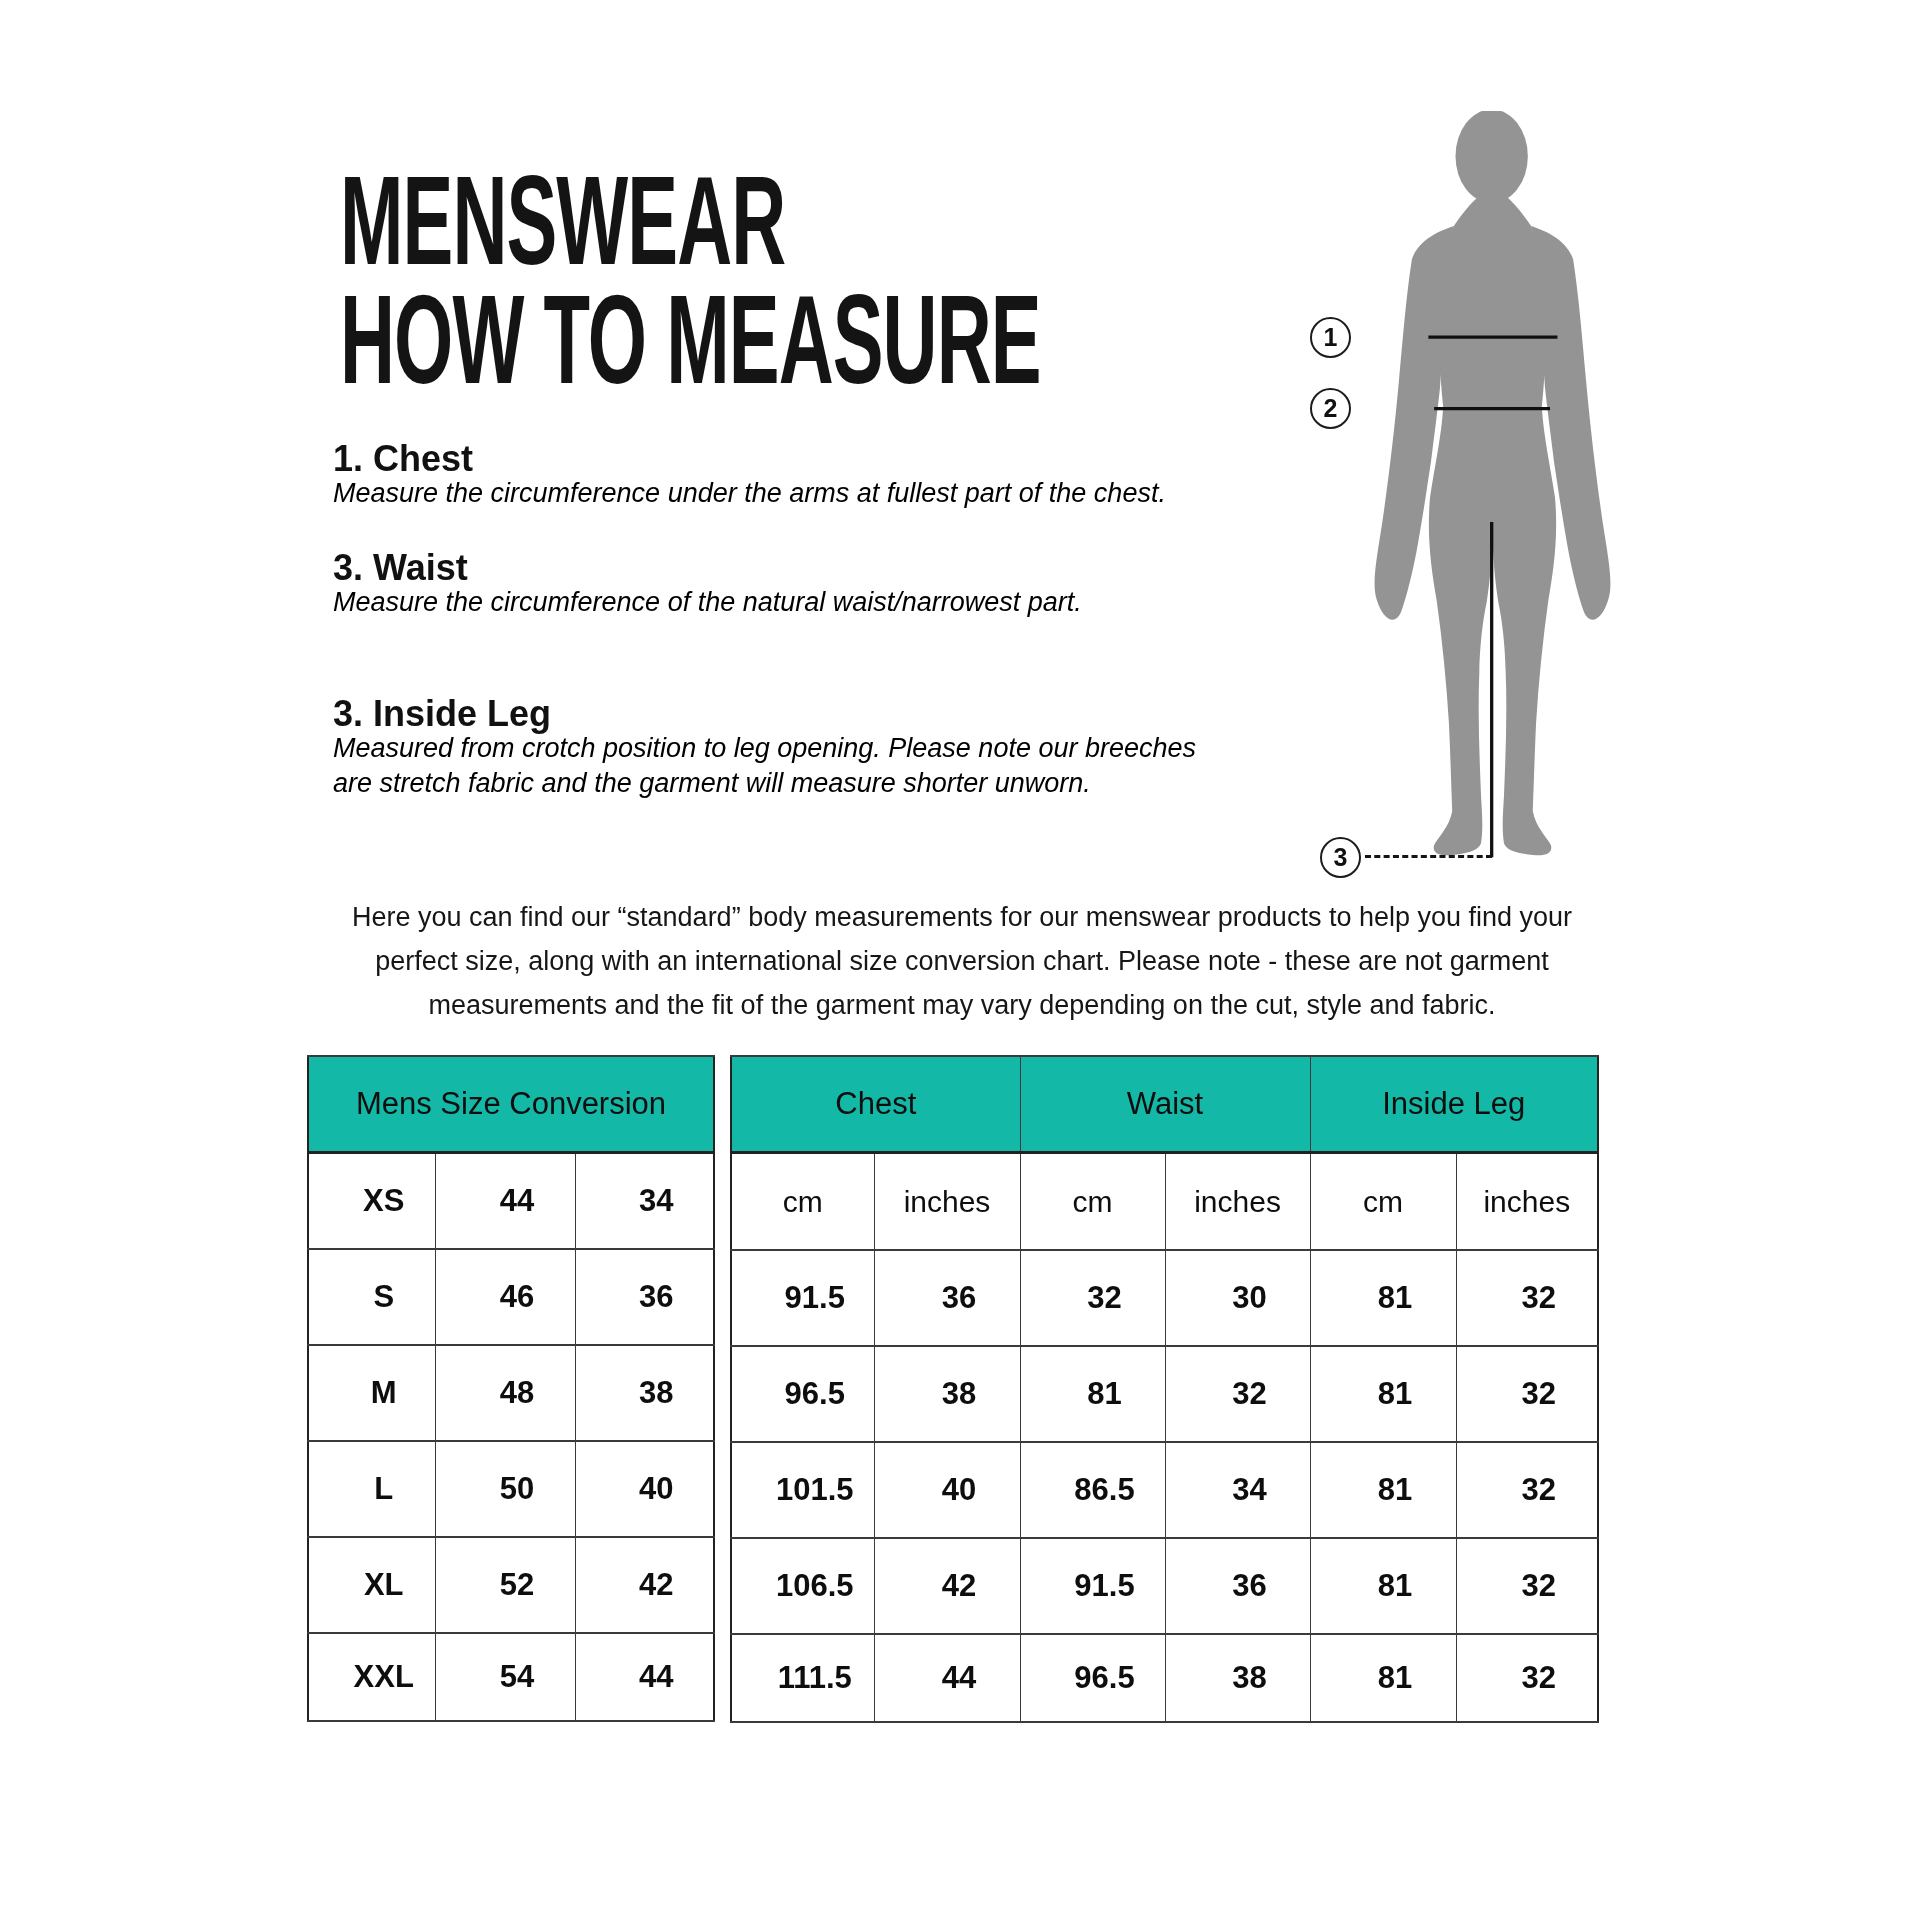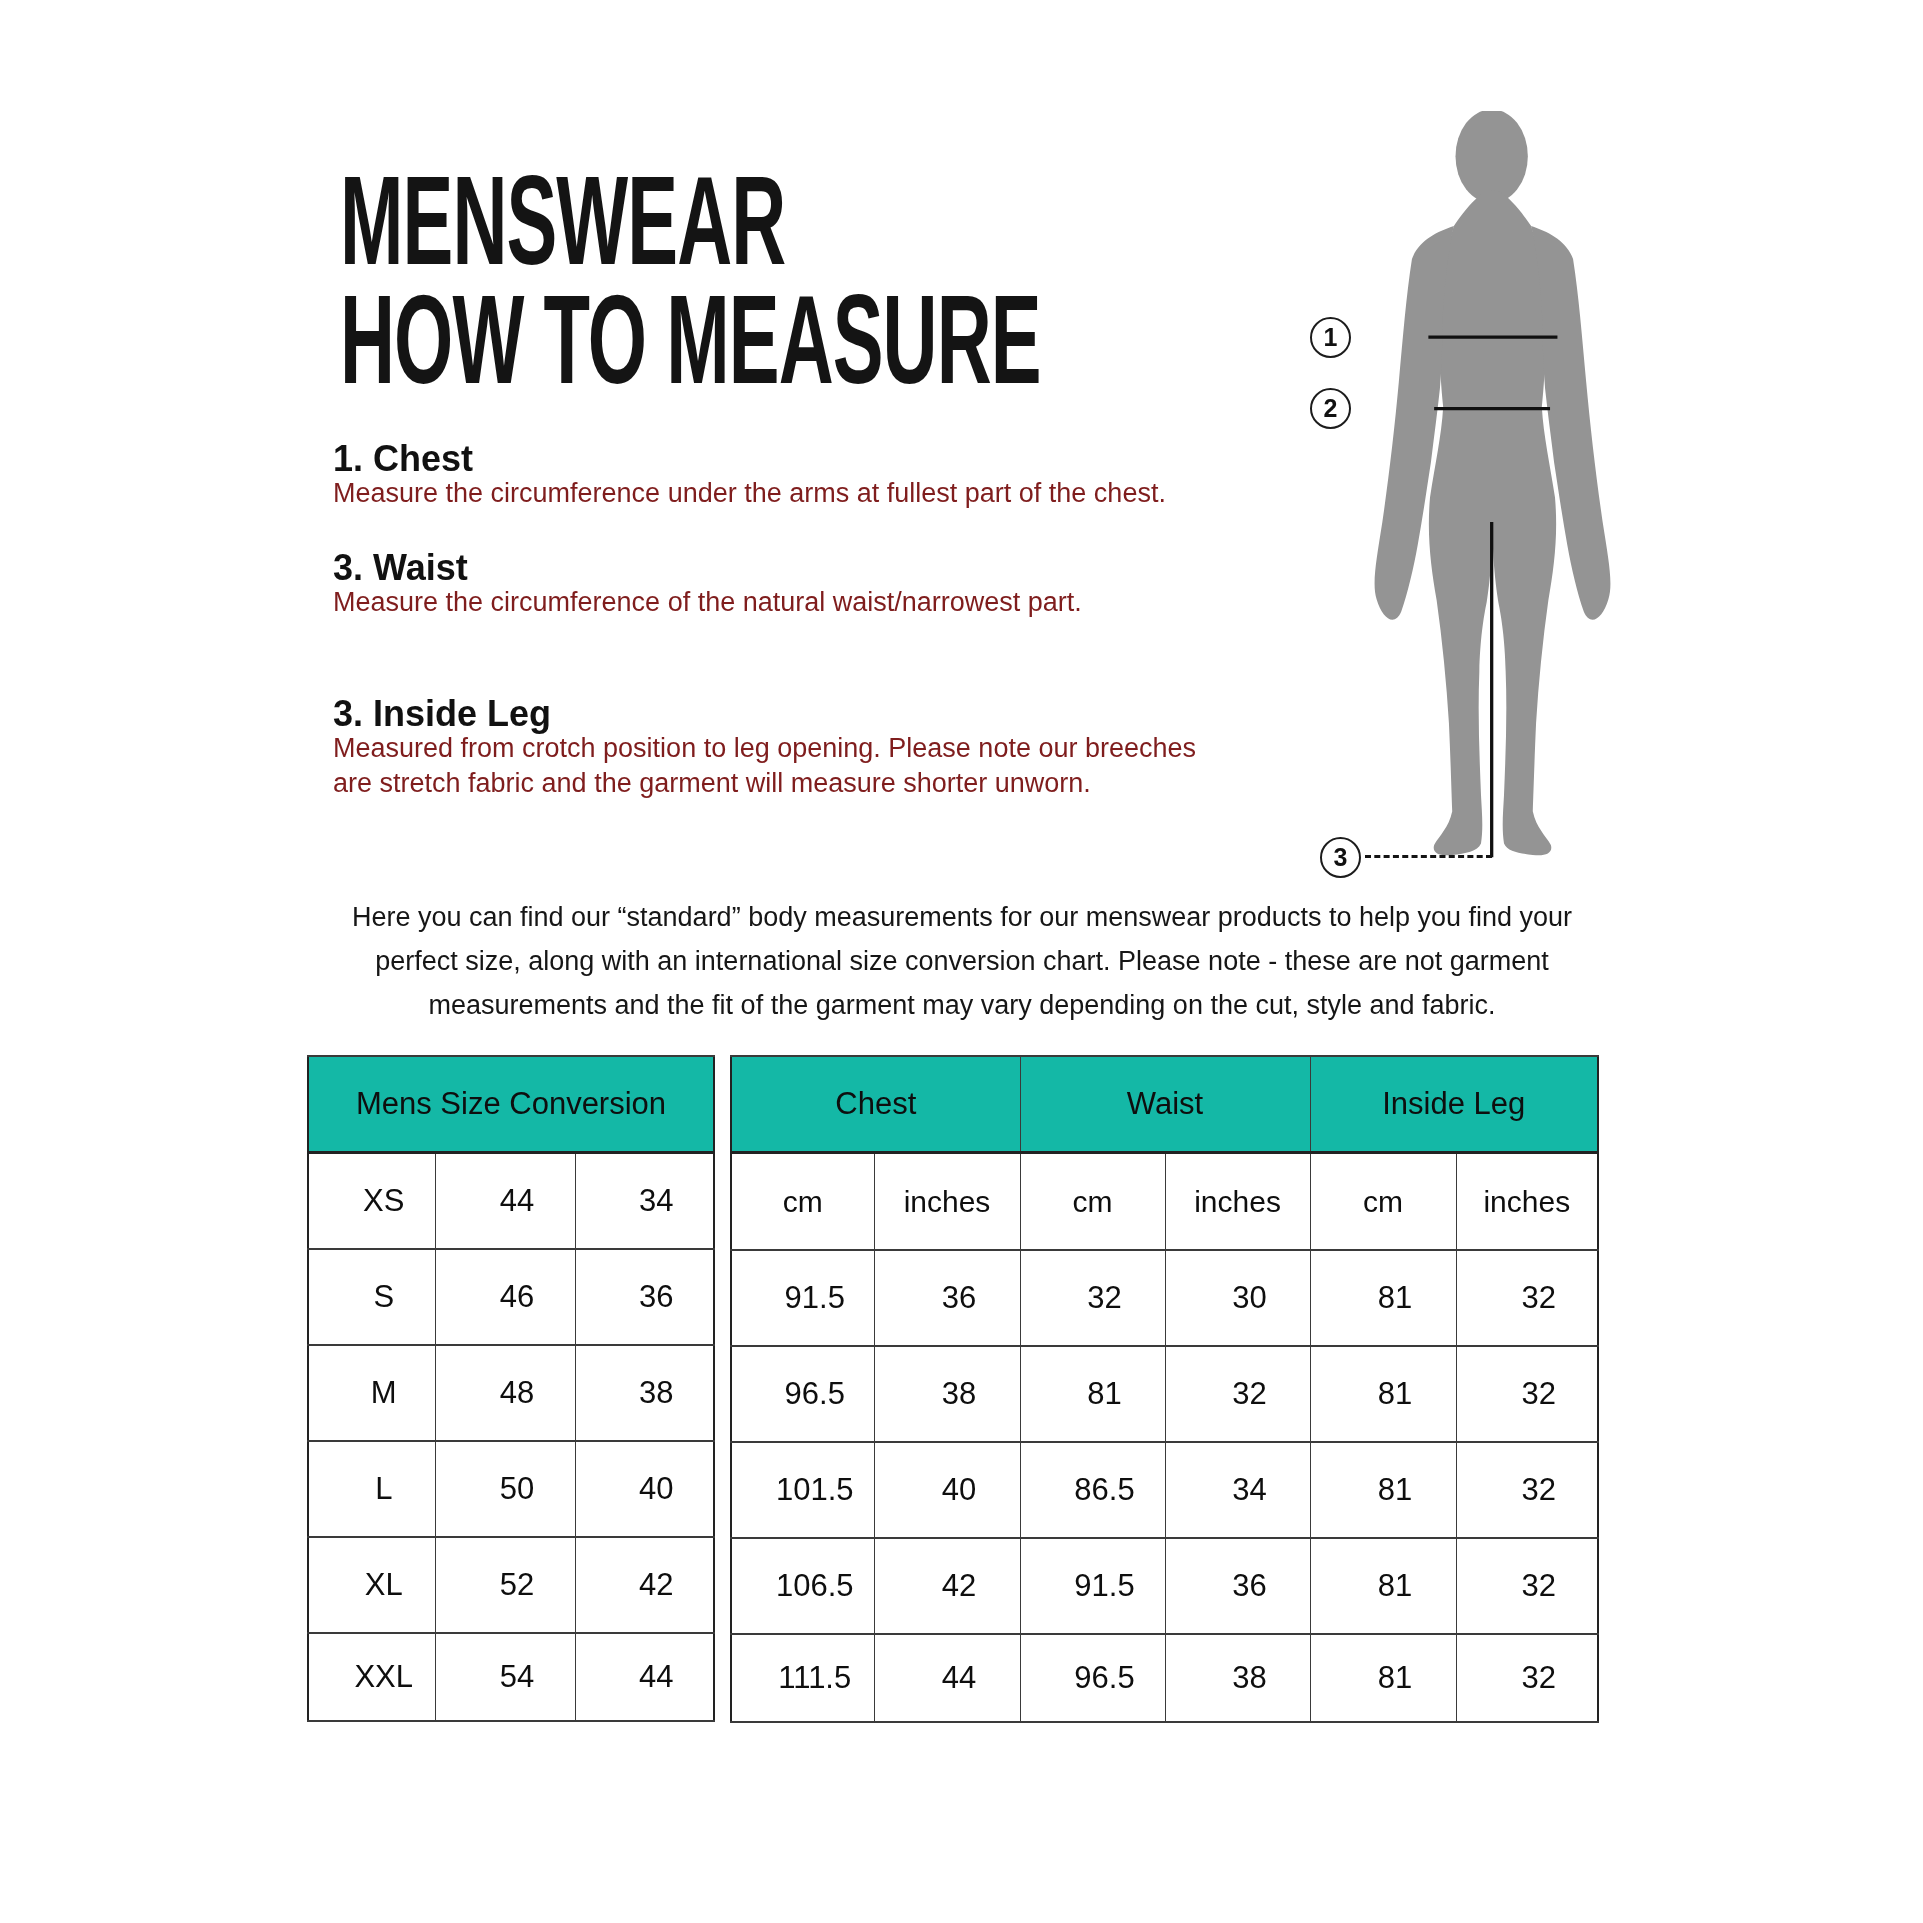--- a/index.html
+++ b/index.html
@@ -24,21 +24,21 @@
     letter-spacing:-1.6px;
     color:#141414;
     white-space:nowrap;
   }
   
   .instr{position:absolute;left:333px;width:1020px;}
   .instr h3{
     margin:0;font-size:36px;font-weight:700;line-height:35px;color:#111;
   }
   .instr p{
-    margin:0;font-size:27px;font-weight:400;line-height:35px;color:#7f1d1d;
+    margin:0;font-size:27px;font-weight:400;line-height:35px;color:#000000;font-style:italic;
   }
   #instr-1{top:441px;}
   #instr-2{top:550px;}
   #instr-3{top:696px;}
   
   .figure-svg{position:absolute;left:1369px;top:111px;width:247px;height:748px;}
   .marker{
     position:absolute;width:41px;height:41px;border-radius:50%;
     background:#fff;border:2.5px solid #1c1c1c;box-sizing:border-box;
     display:flex;align-items:center;justify-content:center;
@@ -78,21 +78,21 @@
   table.sizes tr.group-row th{
     background:#14b8a6;
     font-weight:400;
     height:94px;
     border-bottom:3.3px solid #222;
   }
   table.sizes tr.units-row td{
     height:95px;font-weight:400;font-size:30px;
   }
   table.sizes tr.units-row td.bold-unit{font-weight:700;font-size:31px;}
-  table.sizes tbody tr td{height:94px;font-weight:400;padding-left:24px;}
+  table.sizes tbody tr td{height:94px;font-weight:700;padding-left:24px;}
   table.sizes tbody tr:last-child td{height:86px;}
 </style>
 </head>
 <body>
 
 <div class="title">
   <div class="title-inner">
     <div>MENSWEAR</div>
     <div>HOW TO MEASURE</div>
   </div>

